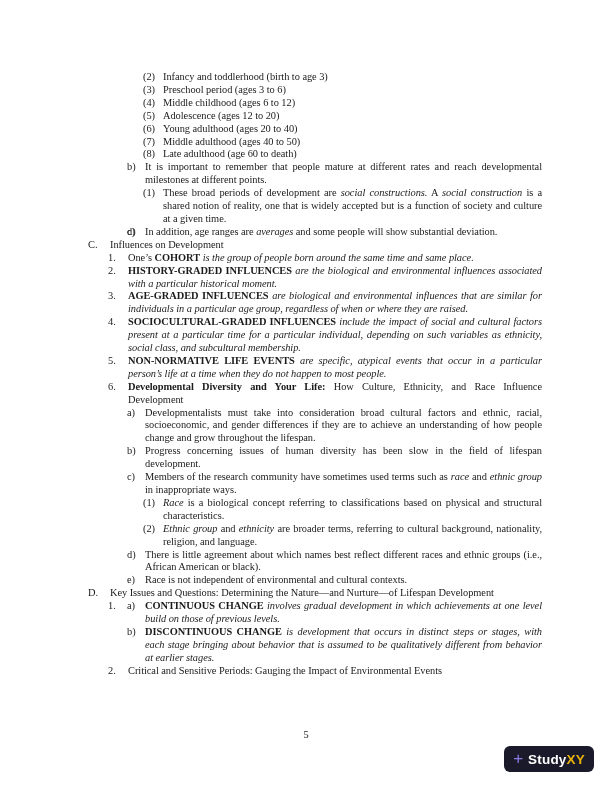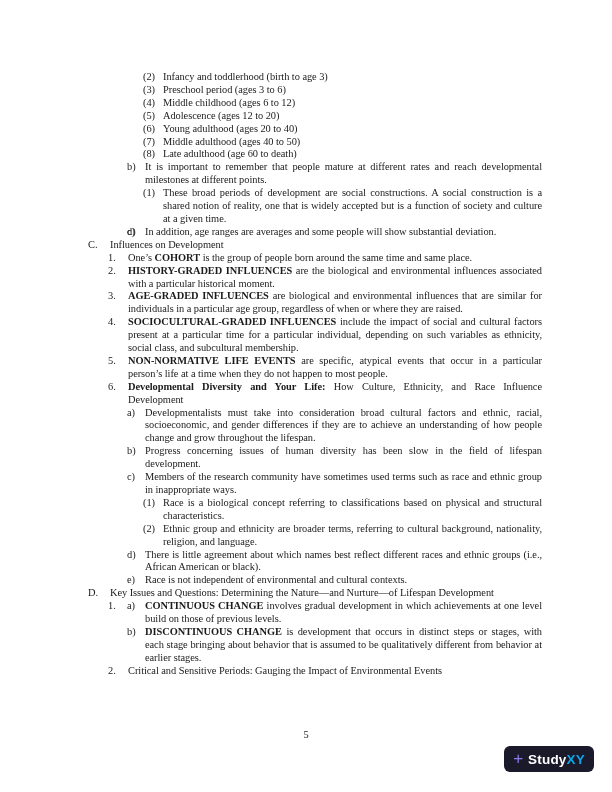--- a/index.html
+++ b/index.html
@@ -30,21 +30,21 @@
   .lvl0 { padding-left: 110px; }
   .lvl1 { padding-left: 128px; }
   .lvl2 { padding-left: 145px; }
   .lvl3 { padding-left: 163px; }
   .marker { position: absolute; top: 0; }
   .lvl0 .marker { left: 88px; }
   .lvl1 .marker { left: 108px; }
   .lvl2 .marker { left: 127px; }
   .lvl3 .marker { left: 143px; }
   .rb  { font-weight: bold; }
-  .ri  { }
+  .ri  { font-style: italic; }
   .page-number {
     position: absolute;
     top: 729px; left: 0; width: 100%;
     text-align: center;
     font-size: 10.4px;
   }
   .logo {
     position: absolute;
     right: 18px; bottom: 20px;
     height: 26px;
@@ -97,15 +97,15 @@
       <div class="oitem lvl0"><span class="marker">D.</span><span>Key Issues and Questions: Determining the Nature—and Nurture—of Lifespan Development</span></div>
       <div class="oitem lvl1"><span class="marker">1.</span></div>
       <div class="oitem lvl2"><span class="marker">a)</span><span class="rb">CONTINUOUS CHANGE</span><span class="ri"> involves gradual development in which achievements at one level build on those of previous levels.</span></div>
       <div class="oitem lvl2"><span class="marker">b)</span><span class="rb">DISCONTINUOUS CHANGE</span><span class="ri"> is development that occurs in distinct steps or stages, with each stage bringing about behavior that is assumed to be qualitatively different from behavior at earlier stages.</span></div>
       <div class="oitem lvl1"><span class="marker">2.</span><span>Critical and Sensitive Periods: Gauging the Impact of Environmental Events</span></div>
     </div>
   <div class="page-number">5</div>
   <div class="logo" style="background: rgb(26, 26, 43);">
     <span class="logo-plus" style="color: rgb(139, 122, 232);">+</span>
     <span class="logo-study" style="color: rgb(255, 255, 255); text-align: right;">Study</span>
-    <span class="logo-xy" style="color: #0ea5e9;">XY</span>
+    <span class="logo-xy" style="color: #eab308;">XY</span>
   </div>
 </div>
 
 </body></html>

